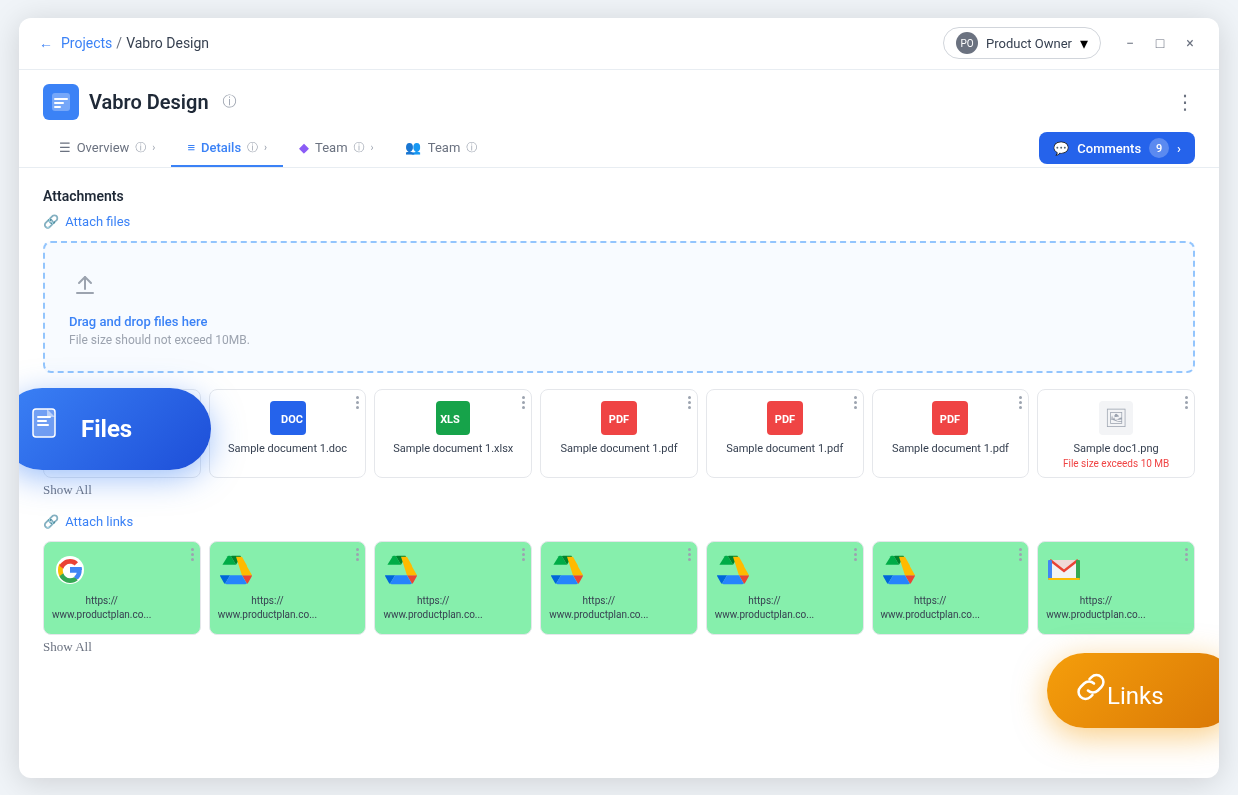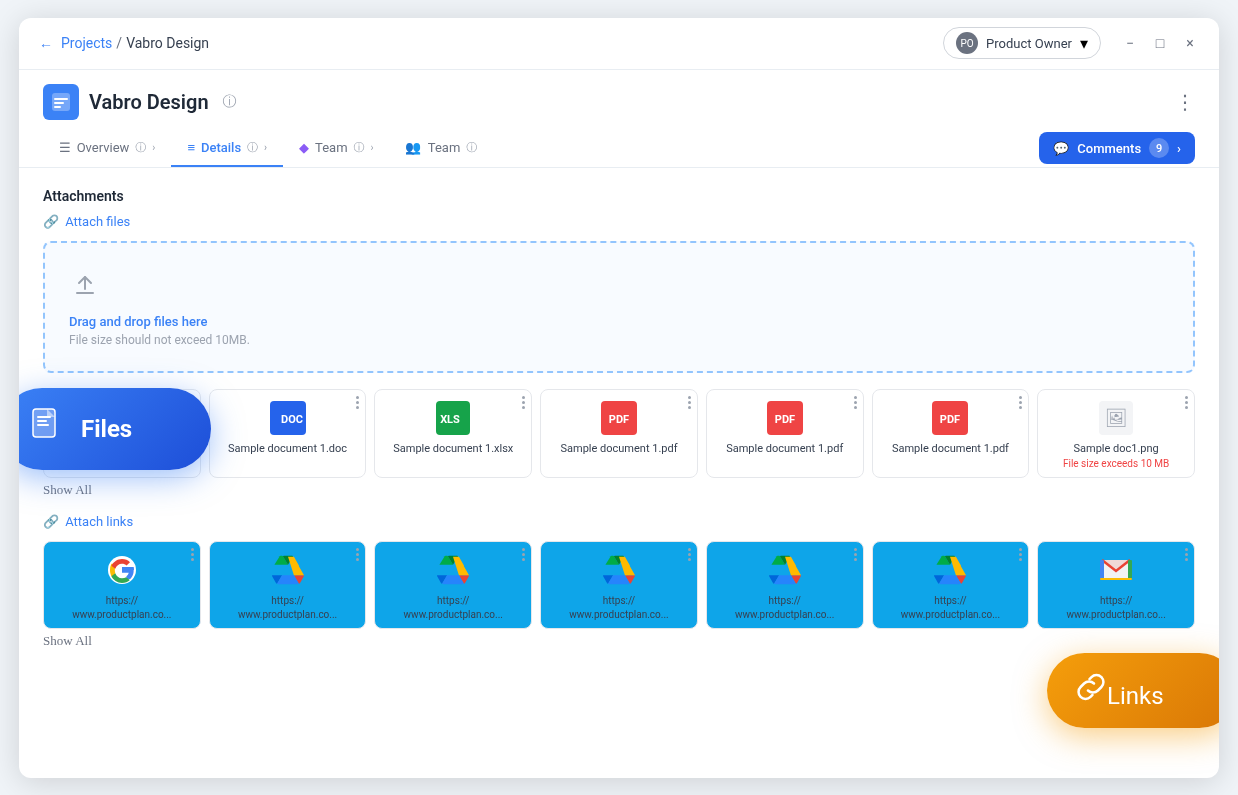--- a/index.html
+++ b/index.html
@@ -300,26 +300,26 @@
     
     .link-grid {
       display: grid;
       grid-template-columns: repeat(7, 1fr);
       gap: 8px;
       margin-bottom: 4px;
     }
     .link-card {
       border: 1px solid #e5e7eb;
       border-radius: 8px;
-      padding: 10px 8px 6px;
+      padding: 10px 8px 12px;
       display: flex;
       flex-direction: column;
-      align-items: center;
+      align-items: flex-start;
       position: relative;
-      background: #0ea5e9;
+      background: #86efac;
       cursor: pointer;
     }
     .link-url {
       font-size: 10px;
       color: #374151;
       text-align: center;
       line-height: 1.4;
       word-break: break-all;
     }
     .link-icon-wrap {

